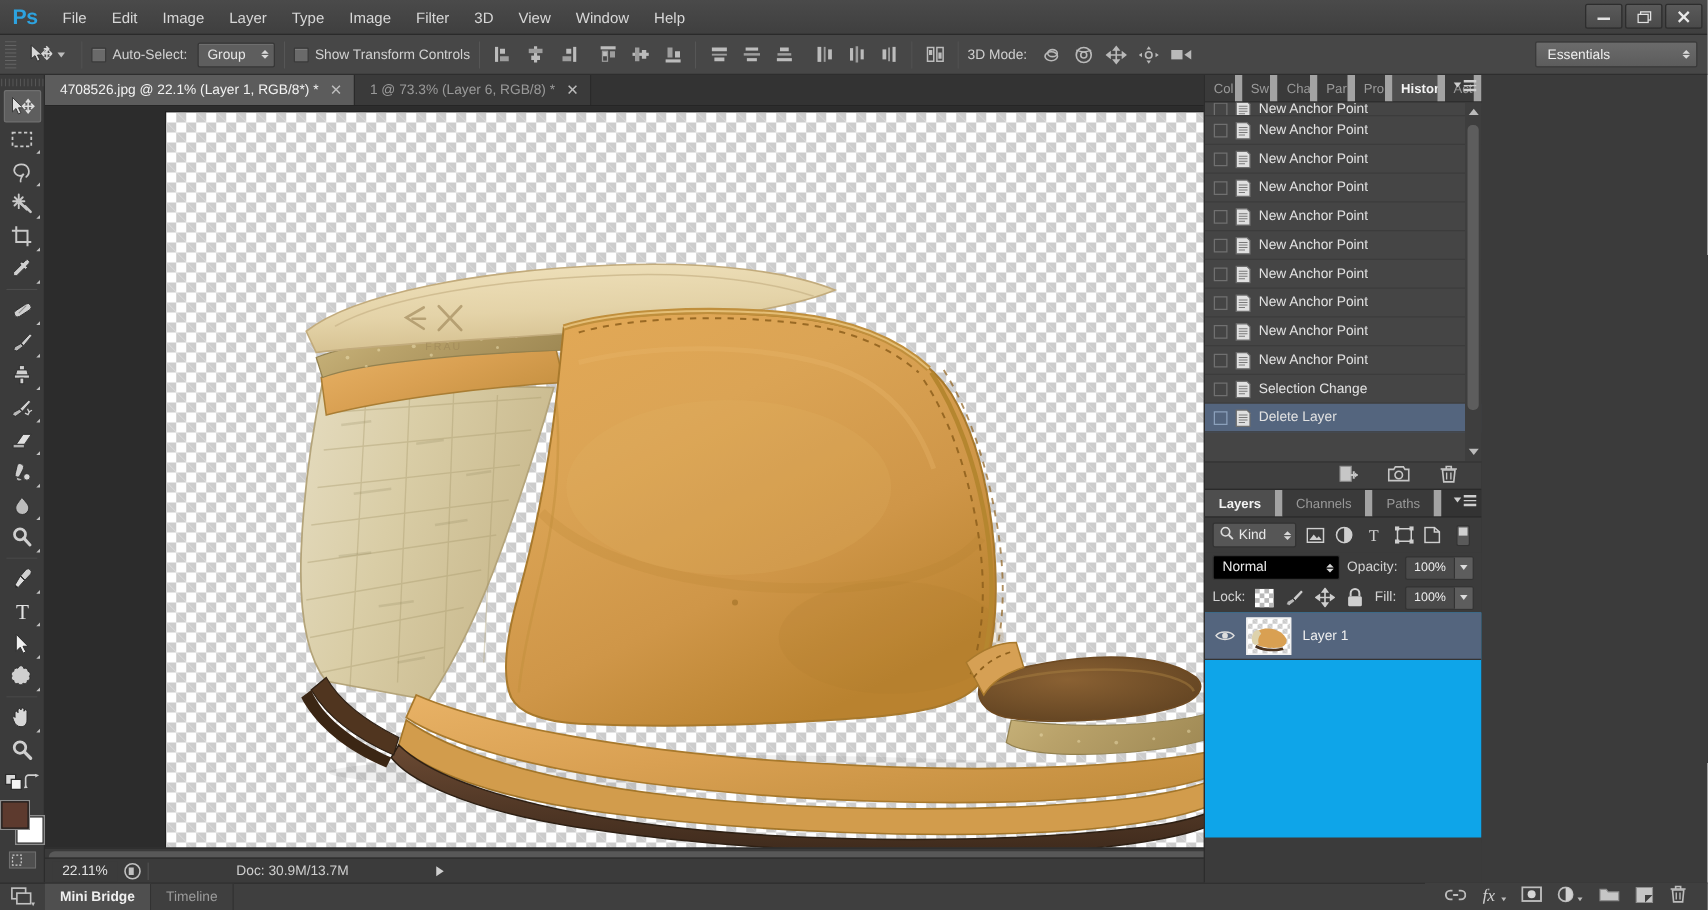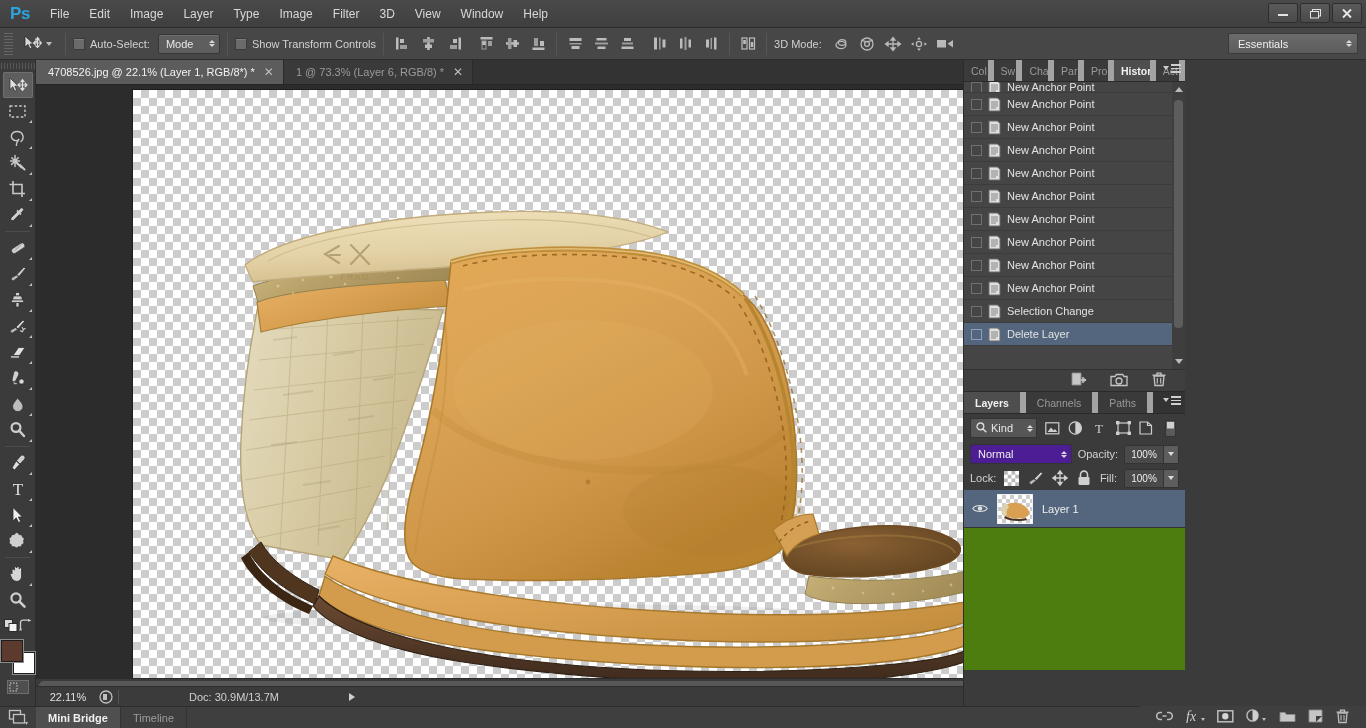--- a/index.html
+++ b/index.html
@@ -205,35 +205,35 @@
   .layers-panel { border-top:1px solid #2a2a2a; }
   .filter-row { height:28px; display:flex; align-items:center; padding:0 6px; gap:6px; background:#3b3b3b; }
   .kind-dd {
     height:20px; width:72px; background:#565656; border:1px solid #333; border-radius:2px;
     display:flex; align-items:center; gap:4px; padding:0 3px 0 5px; font-size:11px; color:#e8e8e8;
     justify-content:space-between;
   }
   .filt-ic { width:19px; height:19px; display:flex; align-items:center; justify-content:center; }
   .blend-row { height:24px; display:flex; align-items:center; padding:0 6px; gap:6px; }
   .blend-dd {
-    height:20px; width:112px; background:#4c1d95; border:1px solid #333; border-radius:2px;
+    height:20px; width:112px; background:#000000; border:1px solid #333; border-radius:2px;
     display:flex; align-items:center; justify-content:space-between; padding:0 4px 0 7px;
     font-size:11px; color:#ededed;
   }
   .num-dd {
     height:19px; background:#4a4a4a; border:1px solid #333; border-radius:2px;
     display:flex; align-items:center; font-size:10px; color:#ededed;
   }
   .num-dd .v { padding:0 6px; min-width:38px; text-align:center; }
   .num-dd .ar { width:15px; height:17px; border-left:1px solid #333; background:#5d5d5d;
     display:flex; align-items:center; justify-content:center; }
   .lock-row { height:24px; display:flex; align-items:center; padding:0 6px; gap:7px; }
   .lock-ic { width:17px; height:17px; display:flex; align-items:center; justify-content:center; }
 
-  .layer-list { background:#4d7c0f; height:180px; }
+  .layer-list { background:#0ea5e9; height:180px; }
   .layer-row {
     height:38px; display:flex; align-items:center; gap:9px; padding:0 8px;
     border-bottom:1px solid #333;
   }
   .layer-row.sel { background:#54657e; }
   .eye { width:16px; display:flex; align-items:center; justify-content:center; }
   .lthumb {
     width:36px; height:30px; border:1px solid #f0f0f0; position:relative; overflow:hidden;
     background-color:#fff;
     background-image:
@@ -297,21 +297,21 @@
       </div>
       <div class="caret-d"></div>
     </div>
 
     <div class="vsep"></div>
 
     <div class="cb"></div>
     <div class="opt-label">Auto-Select:</div>
     <div style="width:8px"></div>
     <div class="dd">
-      <span>Mode</span>
+      <span>Group</span>
       <span class="spin">
           <i class="u"></i>
           <i class="d"></i>
         </span>
     </div>
 
     <div class="vsep"></div>
 
     <div class="cb"></div>
     <div class="opt-label">Show Transform Controls</div>

